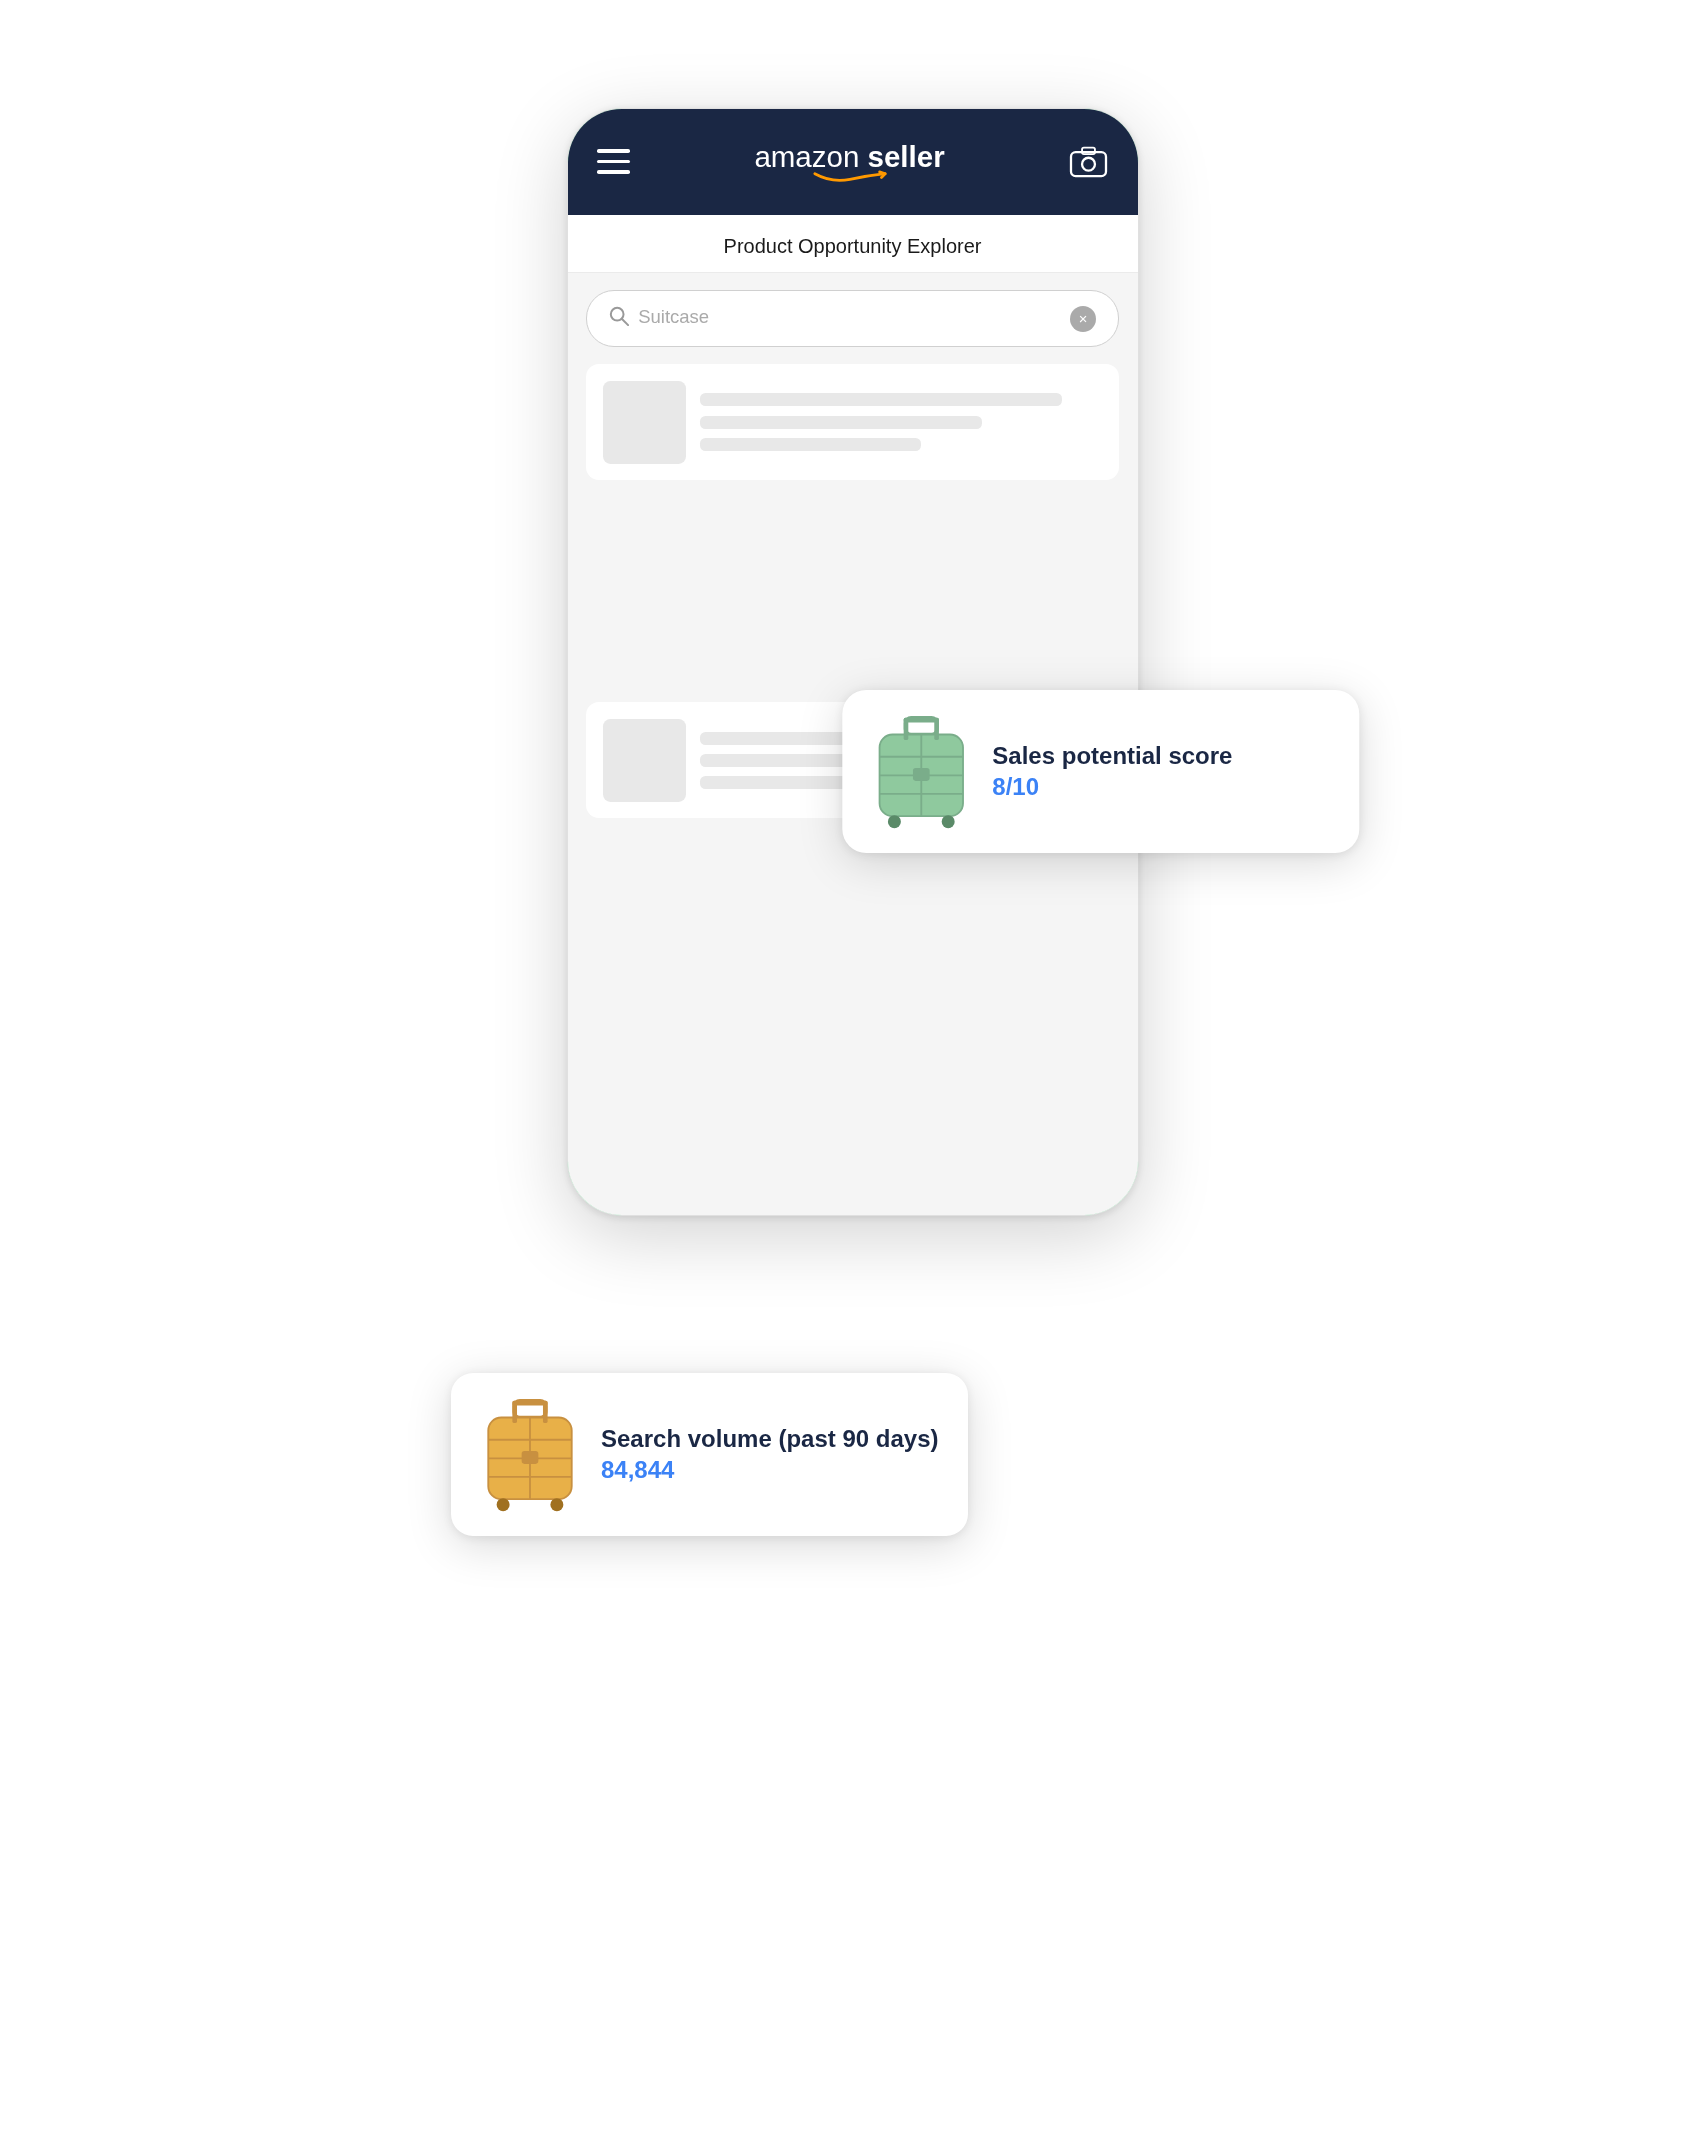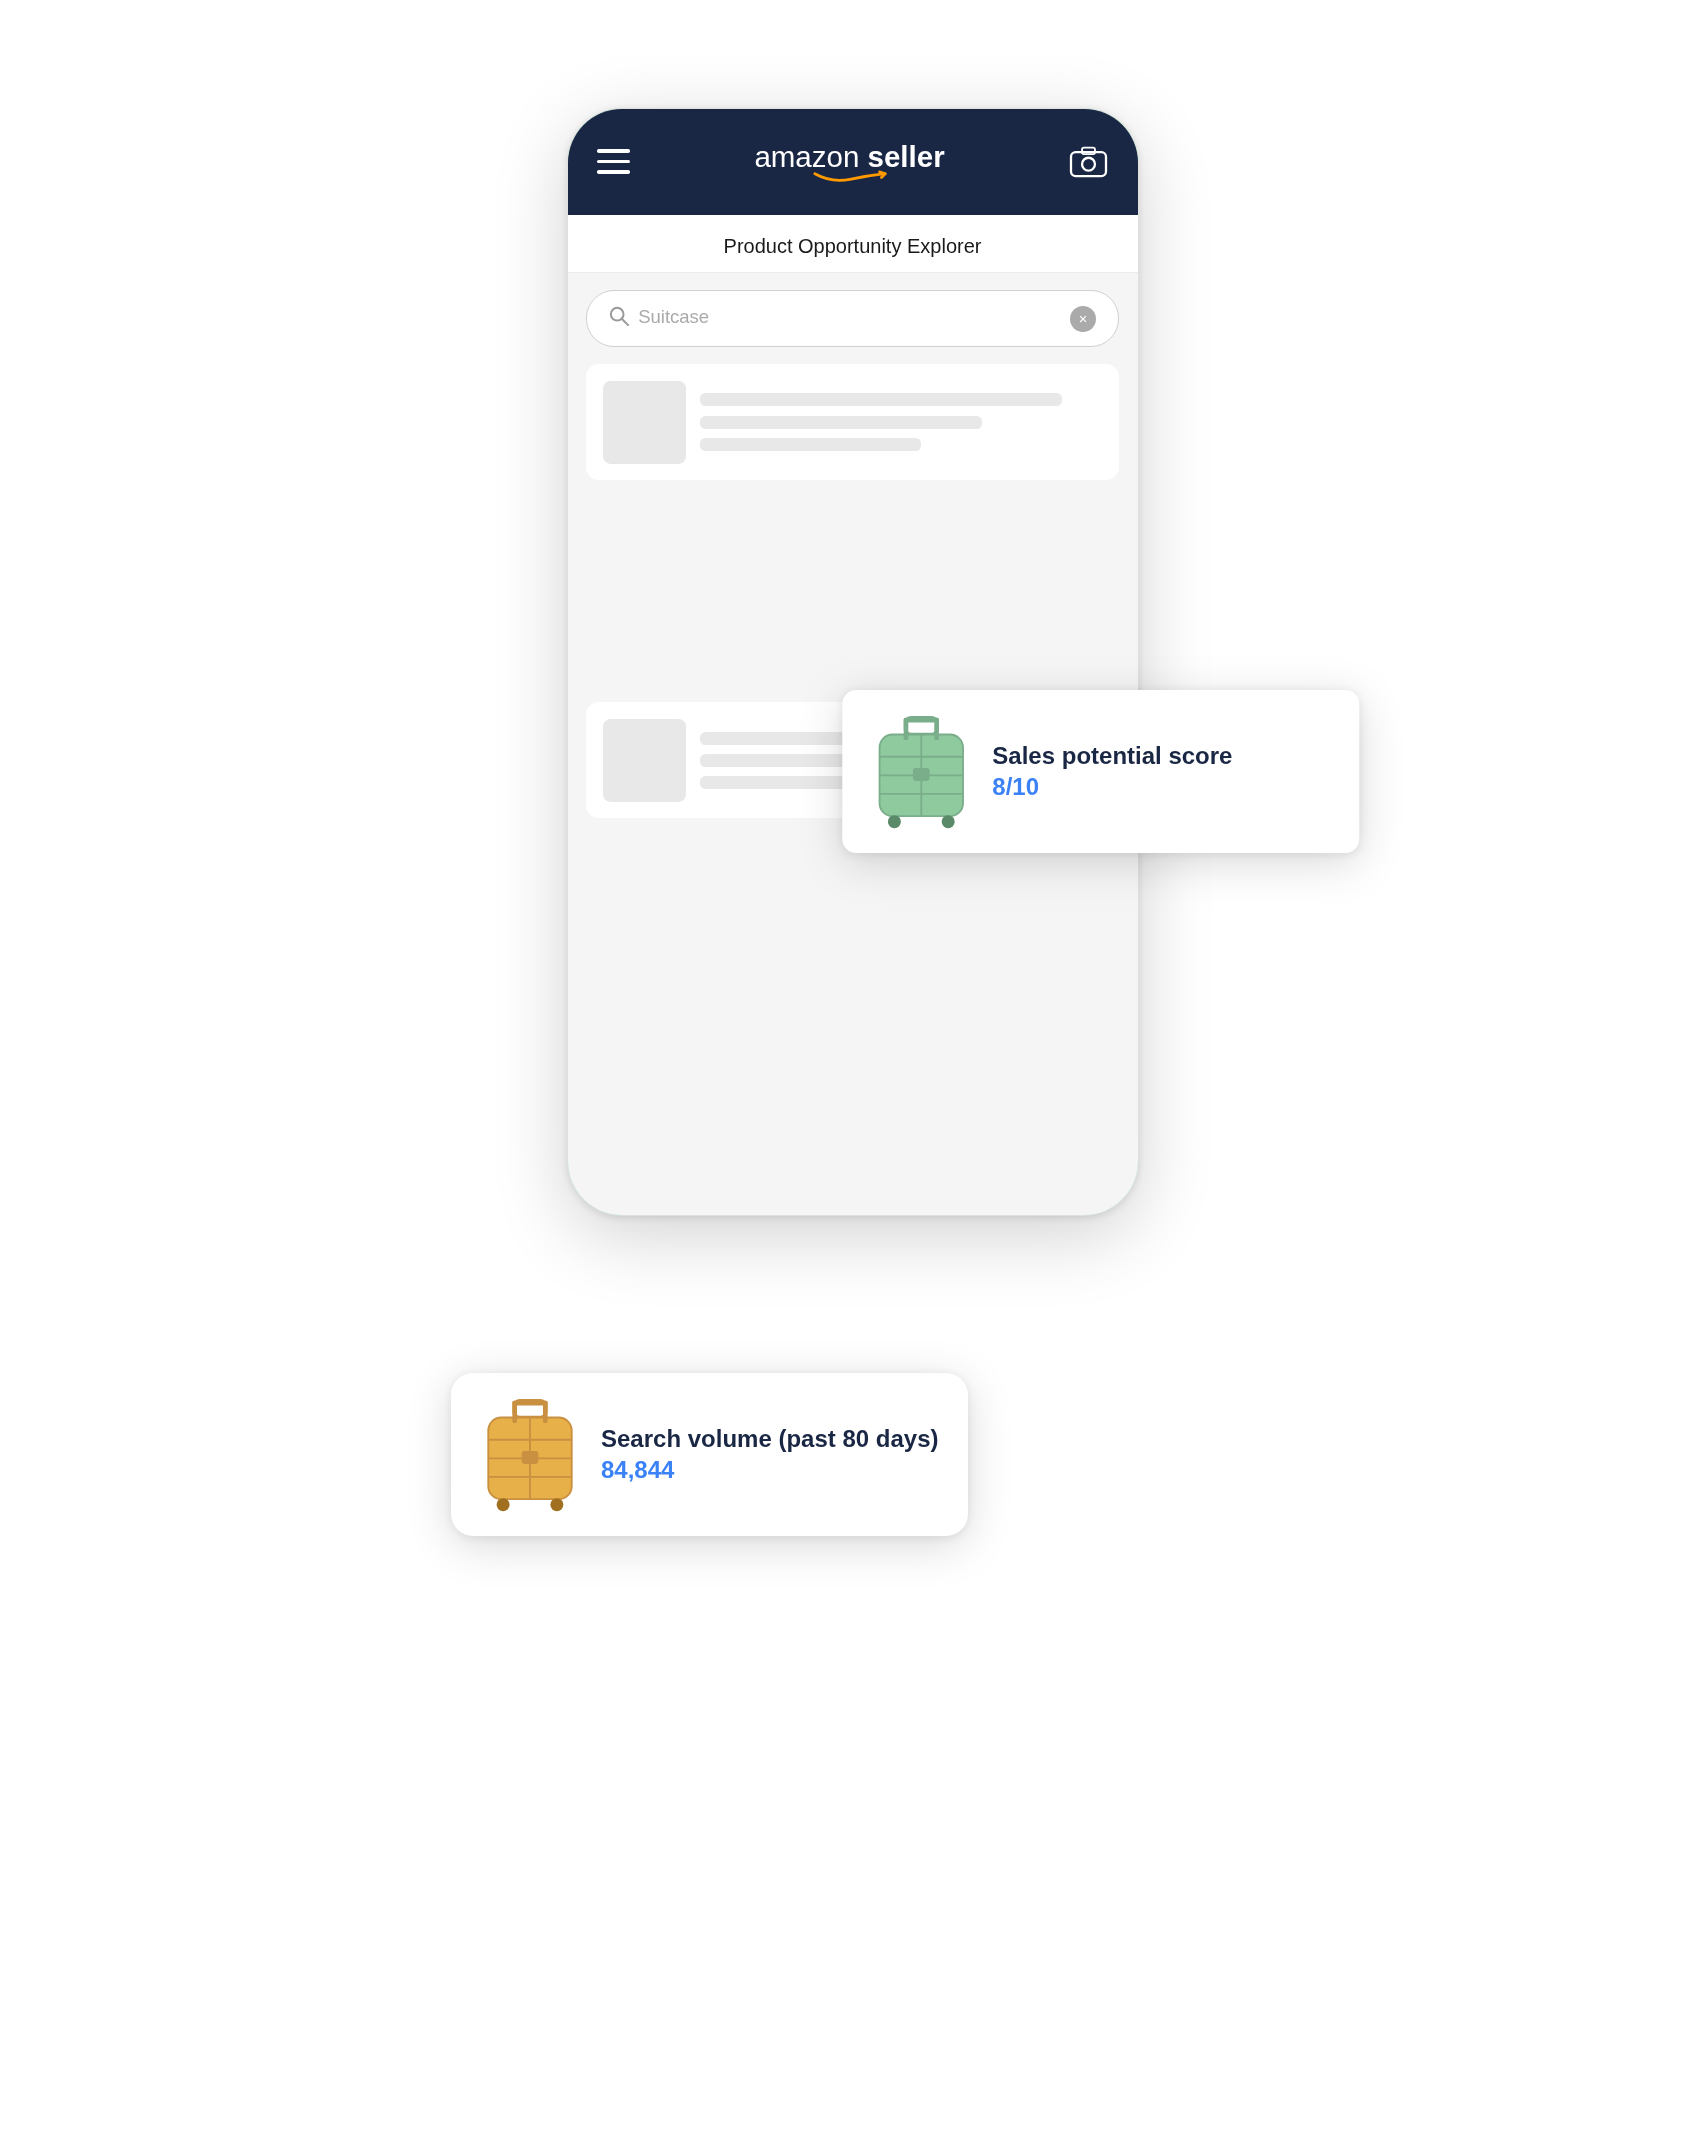--- a/index.html
+++ b/index.html
@@ -190,21 +190,21 @@
     }
 
     
     .popup-sales {
       position: absolute;
       top: 628px;
       left: 55%;
       transform: translateX(-10%);
       width: 517px;
       background: #ffffff;
-      border-radius: 14px;
+      border-radius: 24px;
       box-shadow: 0 9.2px 46px rgba(0,0,0,0.15), 0 1.8px 9.2px rgba(0,0,0,0.08);
       padding: 26px 28px;
       display: flex;
       align-items: center;
       gap: 20px;
       z-index: 10;
     }
 
     .popup-search {
       position: absolute;
@@ -372,19 +372,19 @@
 
         <circle cx="26" cy="114" r="7" fill="#a07020"></circle>
         <circle cx="84" cy="114" r="7" fill="#a07020"></circle>
 
         <rect x="36" y="2" width="5" height="24" rx="2" fill="#c89040"></rect>
         <rect x="69" y="2" width="5" height="24" rx="2" fill="#c89040"></rect>
         <rect x="36" y="2" width="38" height="5" rx="2" fill="#c89040"></rect>
       </svg>
     </div>
     <div class="popup-text-wrap">
-      <div class="popup-label">Search volume (past 80 days)</div>
+      <div class="popup-label">Search volume (past 90 days)</div>
       <div class="popup-value">84,844</div>
     </div>
   </div>
 
 </div>
 
 
 </body></html>

